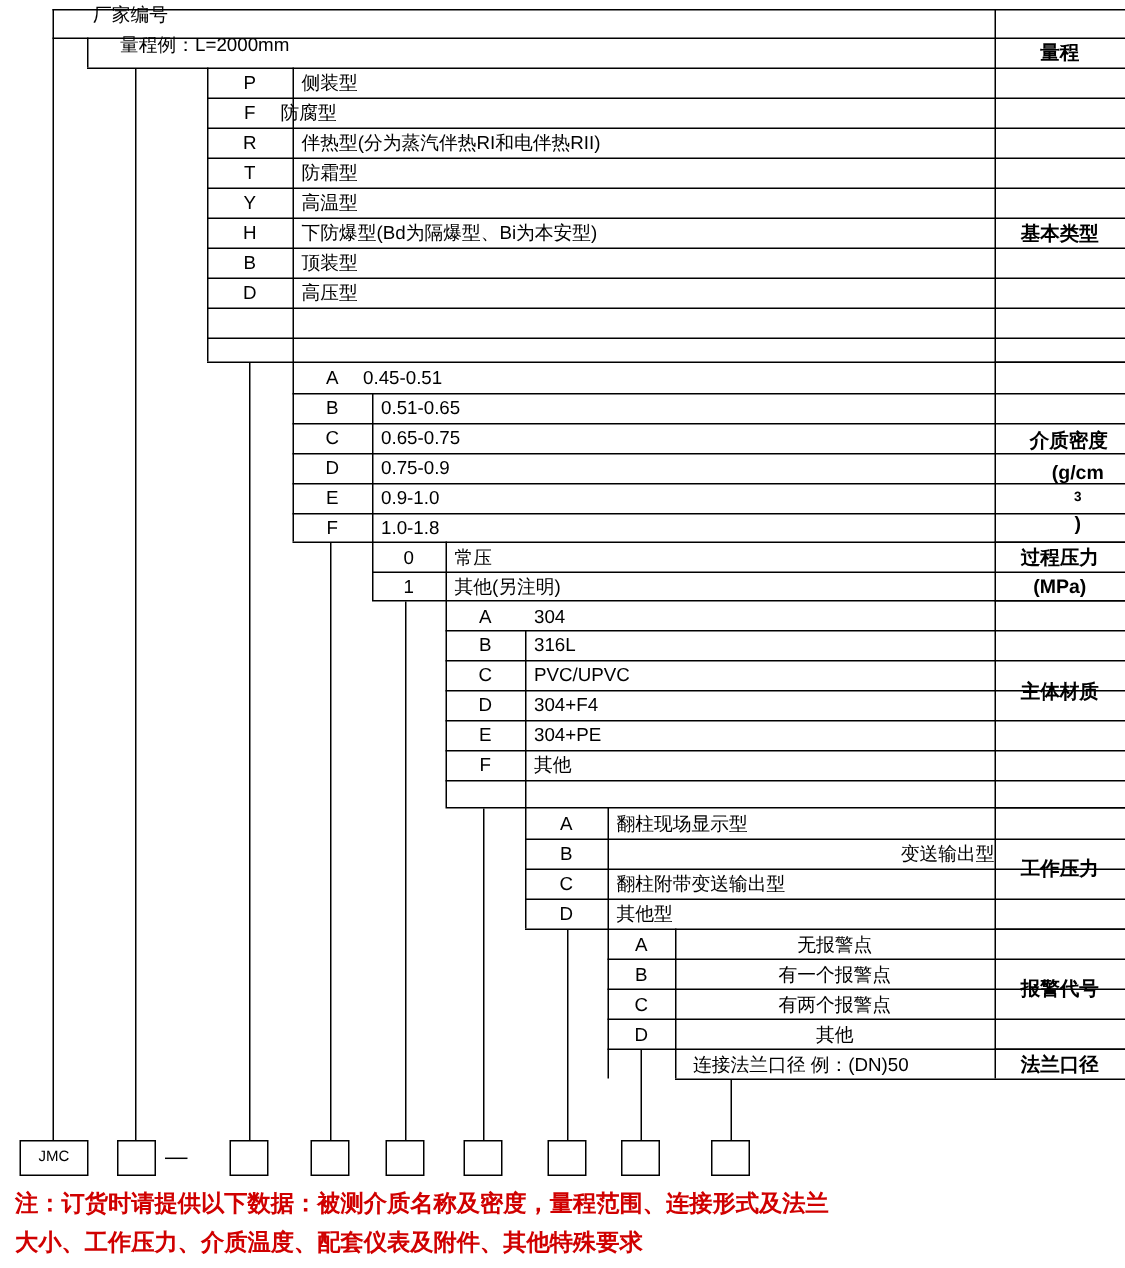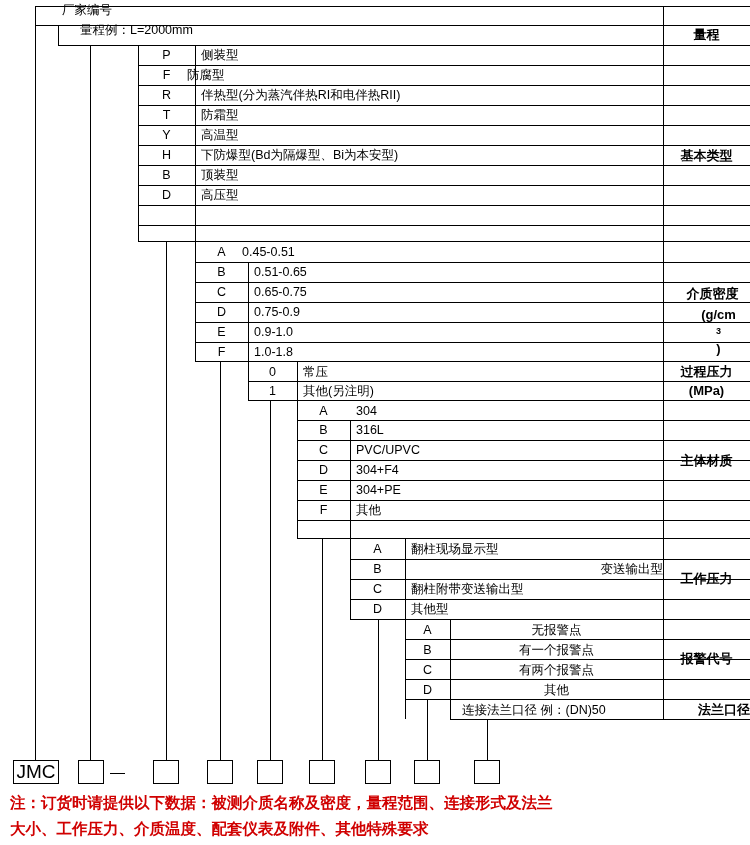--- a/index.html
+++ b/index.html
@@ -59,21 +59,21 @@
     vertical-align: super;
   }
   .topleft {
     font-size: 12.5px;
   }
   .modelbox {
     position: absolute;
     box-sizing: border-box;
     border: 1px solid #000;
     text-align: center;
-    font-size: 19px;
+    font-size: 10px;
     line-height: 22px;
     height: 24px;
   }
   .dash {
     position: absolute;
     font-size: 15px;
     line-height: 24px;
   }
   .note {
     position: absolute;
@@ -247,21 +247,21 @@
   <div class="cell code" style="left:405px; top:640px; width:45px;">B</div>
   <div class="cell desc" style="left:450px; top:640px; width:213px; text-align:center; padding-left:0;">有一个报警点</div>
   <div class="cell code" style="left:405px; top:660px; width:45px;">C</div>
   <div class="cell desc" style="left:450px; top:660px; width:213px; text-align:center; padding-left:0;">有两个报警点</div>
   <div class="cell code" style="left:405px; top:680px; width:45px;">D</div>
   <div class="cell desc" style="left:450px; top:680px; width:213px; text-align:center; padding-left:0;">其他</div>
 
   <div class="cell grouplabel" style="left:663px; top:650px; width:87px;">报警代号</div>
 
   <div class="cell desc" style="left:456px; top:700px; width:207px;">连接法兰口径 例：(DN)50</div>
-  <div class="cell grouplabel" style="left:663px; top:701px; width:87px;text-align:right;">法兰口径</div>
+  <div class="cell grouplabel" style="left:663px; top:701px; width:87px;">法兰口径</div>
 
   <div class="modelbox" style="left:13px; top:760px; width:46px;">JMC</div>
   <div class="modelbox" style="left:78px; top:760px; width:26px;"></div>
   <div class="dash" style="left:110px; top:760px;">—</div>
   <div class="modelbox" style="left:153px; top:760px; width:26px;"></div>
   <div class="modelbox" style="left:207px; top:760px; width:26px;"></div>
   <div class="modelbox" style="left:257px; top:760px; width:26px;"></div>
   <div class="modelbox" style="left:309px; top:760px; width:26px;"></div>
   <div class="modelbox" style="left:365px; top:760px; width:26px;"></div>
   <div class="modelbox" style="left:414px; top:760px; width:26px;"></div>

